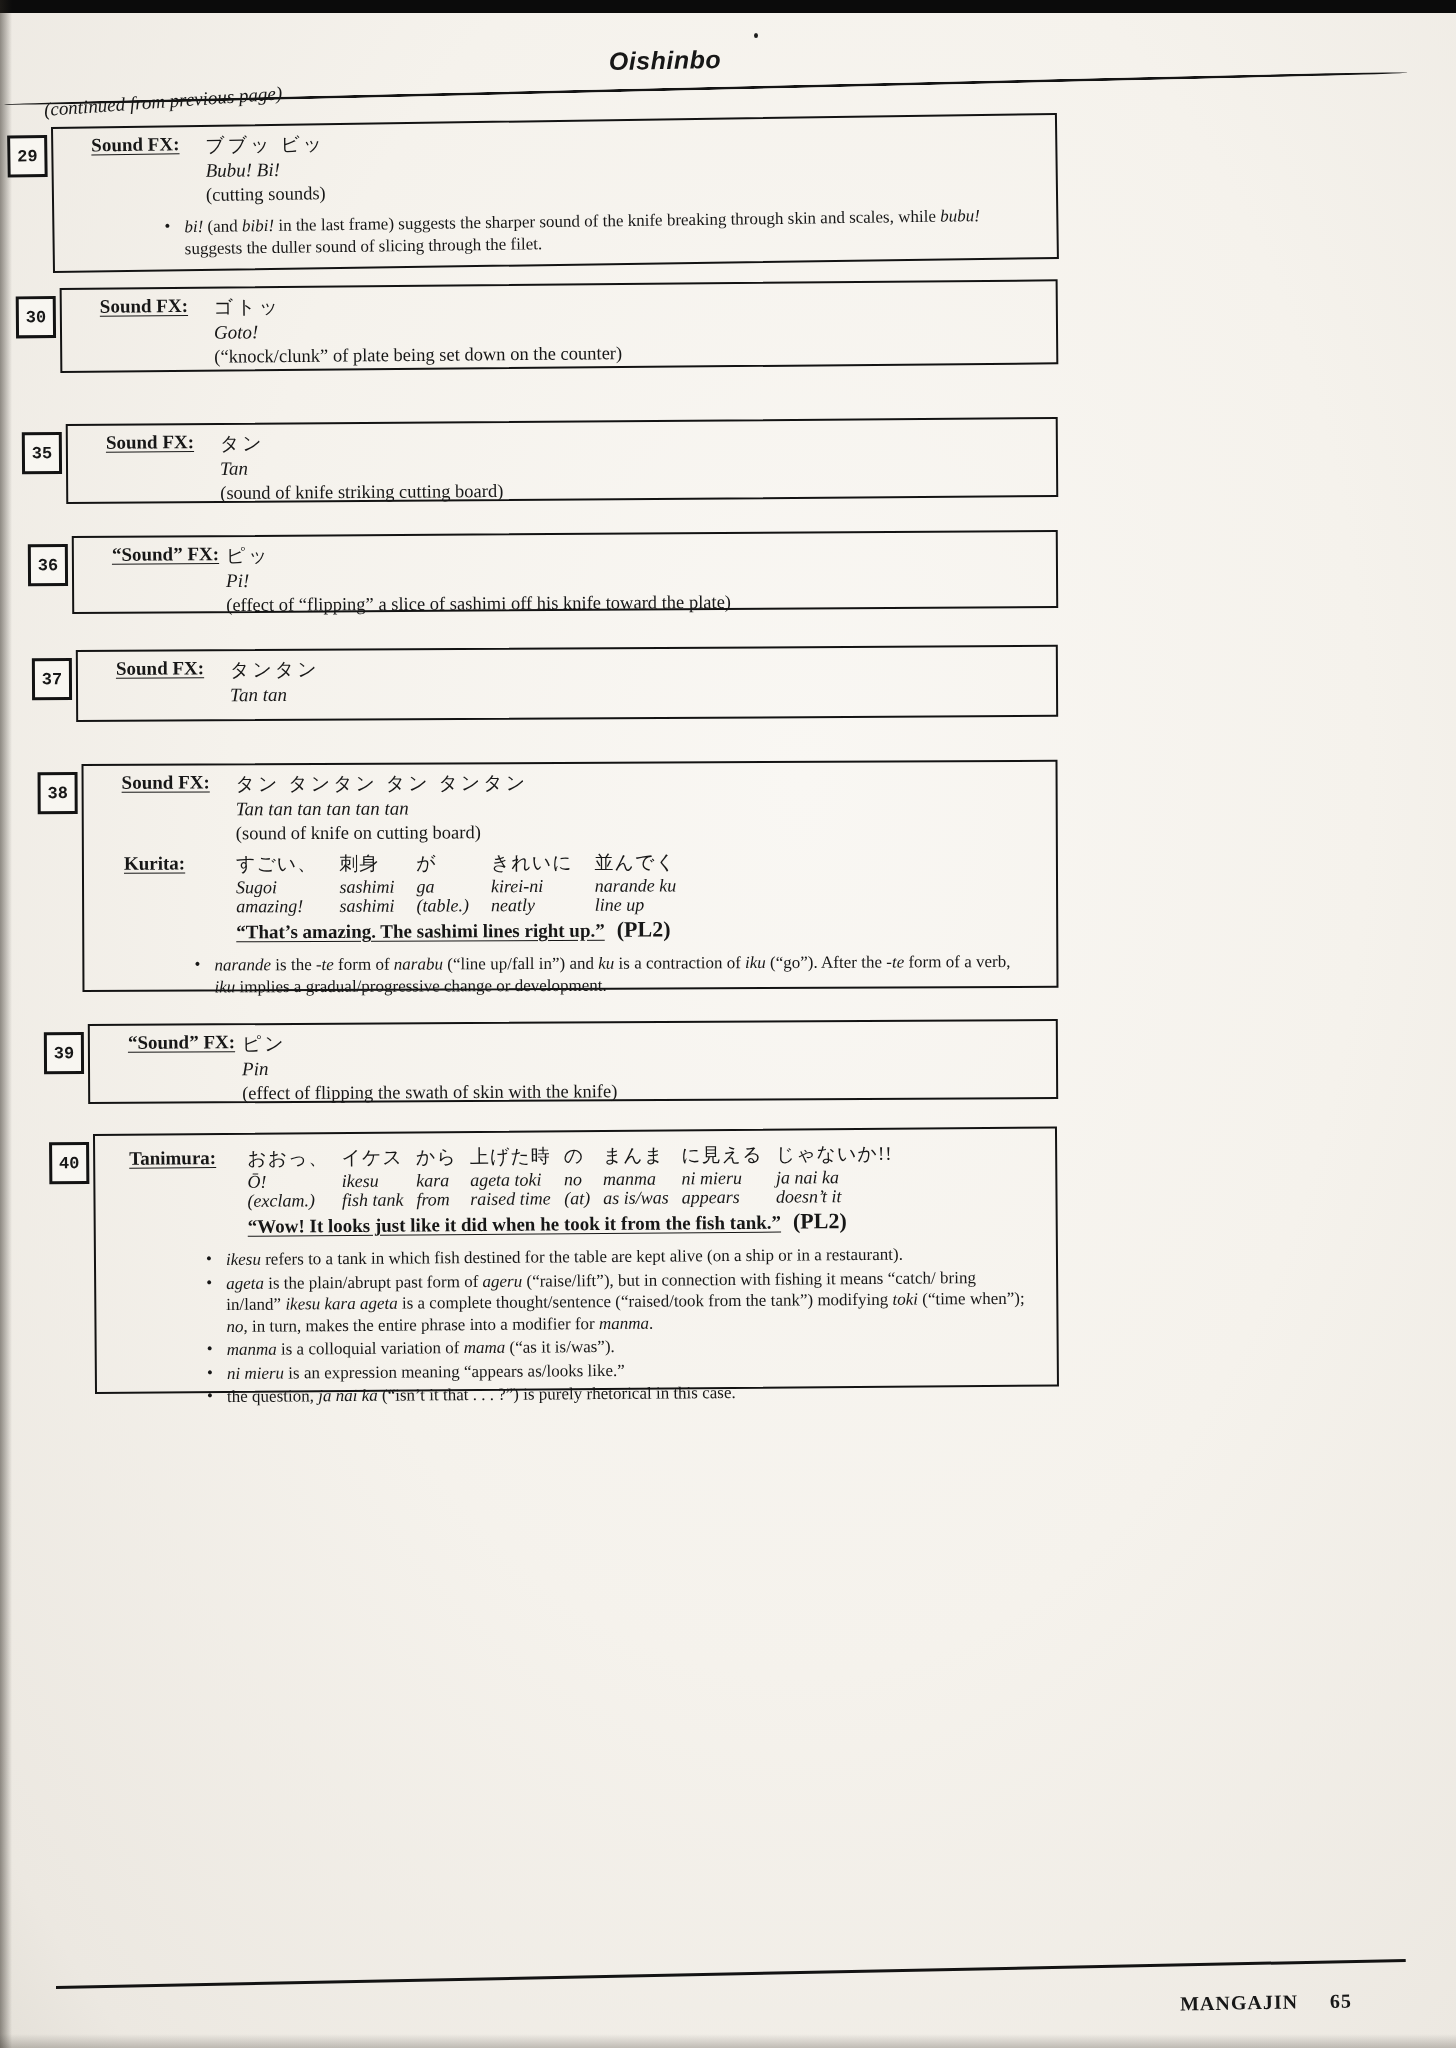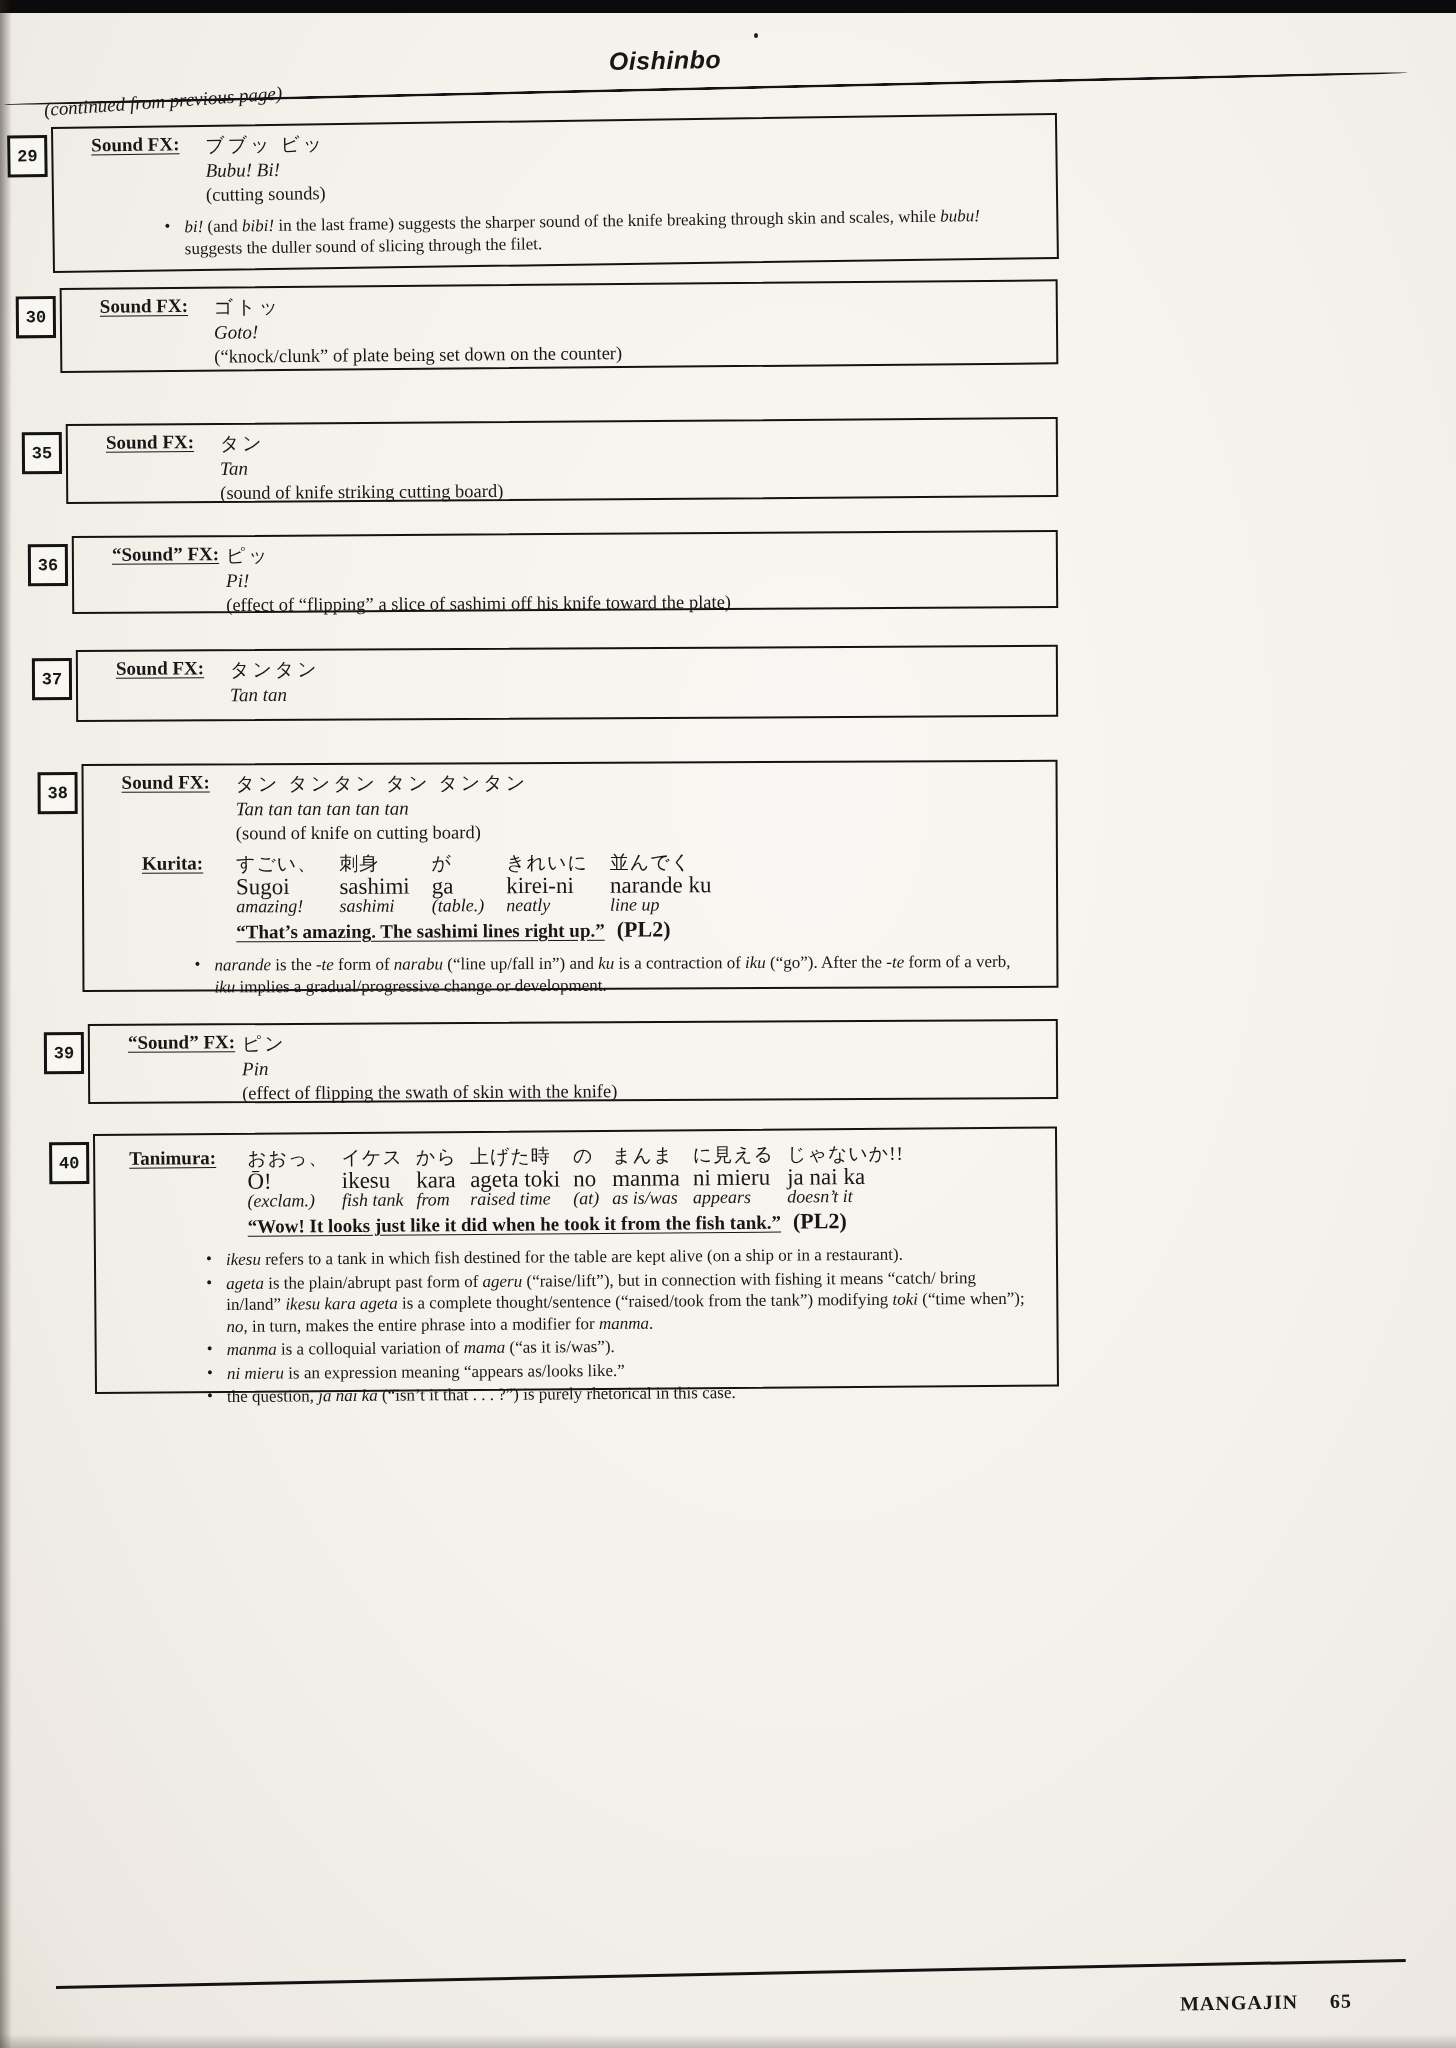--- a/index.html
+++ b/index.html
@@ -34,29 +34,29 @@
 
   .fxrow{display:flex;}
   .fxlabel{flex:0 0 152px; padding-left:38px; box-sizing:border-box; font-weight:bold;
     text-decoration:underline; text-underline-offset:3px; font-size:19px; white-space:nowrap;}
   .fxlines{flex:1;}
   .jp{font-size:19px; line-height:25px; letter-spacing:3px;}
   .romaji{font-style:italic; font-size:19px; line-height:25px;}
   .note{font-size:18.5px; line-height:25px;}
 
   .drow{display:flex; margin-top:6px;}
-  .dlabel{flex:0 0 152px; padding-left:58px; box-sizing:border-box; font-weight:bold;
+  .dlabel{flex:0 0 152px; padding-left:40px; box-sizing:border-box; font-weight:bold;
     text-decoration:underline; text-underline-offset:3px; font-size:19px; white-space:nowrap;}
   .drow.wide .dlabel{padding-left:34px;}
   .dcontent{flex:1;}
   .gw{display:inline-block; vertical-align:top; margin-right:22px;}
   .drow.wide .gw{margin-right:13px;}
   .gw-jp{display:block; font-size:19px; line-height:24px; letter-spacing:1px;}
   .gw.u .gw-jp{text-underline-offset:3px;}
-  .gw-r{display:block; font-size:23px; line-height:22px;}
+  .gw-r{display:block; font-style:italic; font-size:18px; line-height:22px;}
   .gw-g{display:block; font-size:18px; line-height:17px;font-style:italic;}
   .transrow{margin-top:3px; line-height:26px; white-space:nowrap;}
   .trans{font-weight:bold; text-decoration:underline; text-underline-offset:3px; font-size:19px;}
   .pl{font-size:22px; margin-left:8px; font-weight:bold;}
 
   .bullets{margin:8px 0 0 0; padding:0 4px 0 104px; list-style:none;}
   .bullets li{position:relative; font-size:17px; line-height:21.5px; padding-left:26px; margin-bottom:2px;}
   .bullets li::before{content:"\2022"; position:absolute; left:6px; top:-1px; font-size:17px;}
 
   .frule{position:absolute; top:1986px; left:56px; width:1350px; border-top:3px solid #131313;

